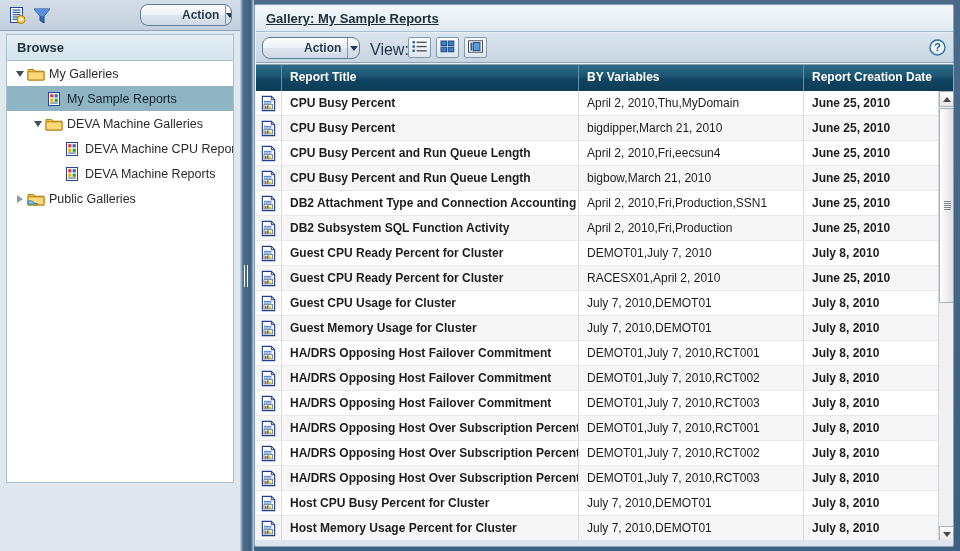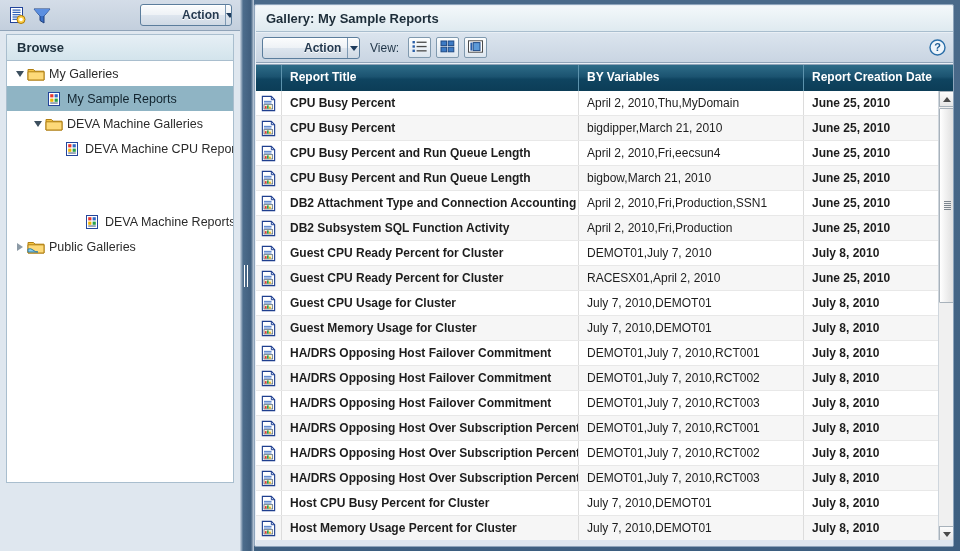--- a/index.html
+++ b/index.html
@@ -41,21 +41,21 @@
     cursor: pointer;
   }
   #icon-new-report { left: 8px; }
   #icon-filter { left: 32px; }
 
   .action-btn {
     position: absolute;
     display: flex;
     height: 22px;
     border: 1px solid #5b7d9c;
-    border-radius: 3px;
+    border-radius: 8px;
     background: linear-gradient(to bottom, #fbfcfd 0%, #eef2f6 48%, #dde5ee 52%, #cfd9e4 100%);
     box-shadow: inset 0 1px 0 #ffffff;
     cursor: pointer;
     overflow: hidden;
     padding-left: 35px;
   }
   .action-btn .lbl {
     flex: 1;
     line-height: 20px;
     text-align: center;
@@ -166,33 +166,34 @@
     left: 1px; top: 1px;
     width: 698px; height: 26px;
     background: linear-gradient(to bottom, #f3f8fa 0%, #dfeaf0 100%);
     border-bottom: 1px solid #a9bece;
   }
   #gallery-title .ttl {
     padding: 5px 0 0 10px;
     font-weight: bold;
     font-size: 13px;
     color: #1d2d39;
+    text-decoration: underline;
   }
   #right-toolbar {
     position: absolute;
     left: 1px; top: 28px;
     width: 698px; height: 30px;
     background: linear-gradient(to bottom, #dbe4ee 0%, #c9d5e2 100%);
     border-bottom: 1px solid #8fa3b8;
   }
   #right-action-btn { left: 6px; top: 4px; width: 98px; }
   #view-label {
     position: absolute;
     left: 114px; top: 8px;
-    font-size: 12px;
+    font-size: 16px;
     color: #1f3447;
   }
   .view-btn {
     position: absolute;
     top: 4px;
     width: 23px; height: 21px;
     border: 1px solid #8099ae;
     border-radius: 2px;
     background: linear-gradient(to bottom, #fdfefe 0%, #edf2f7 50%, #dce5ee 100%);
     cursor: pointer;
@@ -394,21 +395,21 @@
             </svg></span>
           <span class="lb">DEVA Machine Galleries</span>
         </div>
         <div class="tree-row" style="padding-left: 42px;">
           <span class="tw"></span>
           <span class="ic"><svg width="18" height="16" viewBox="0 0 18 16">
               <use href="#sym-gallery"></use>
             </svg></span>
           <span class="lb">DEVA Machine CPU Reports</span>
         </div>
-        <div class="tree-row" style="padding-left: 62px; margin-top: 48px;">
+        <div class="tree-row" style="padding-left: 42px;">
           <span class="tw"></span>
           <span class="ic"><svg width="18" height="16" viewBox="0 0 18 16">
               <use href="#sym-gallery"></use>
             </svg></span>
           <span class="lb">DEVA Machine Reports</span>
         </div>
         <div class="tree-row" style="padding-left: 6px;">
           <span class="tw">
             <i class="tw-closed"></i>
           </span>

